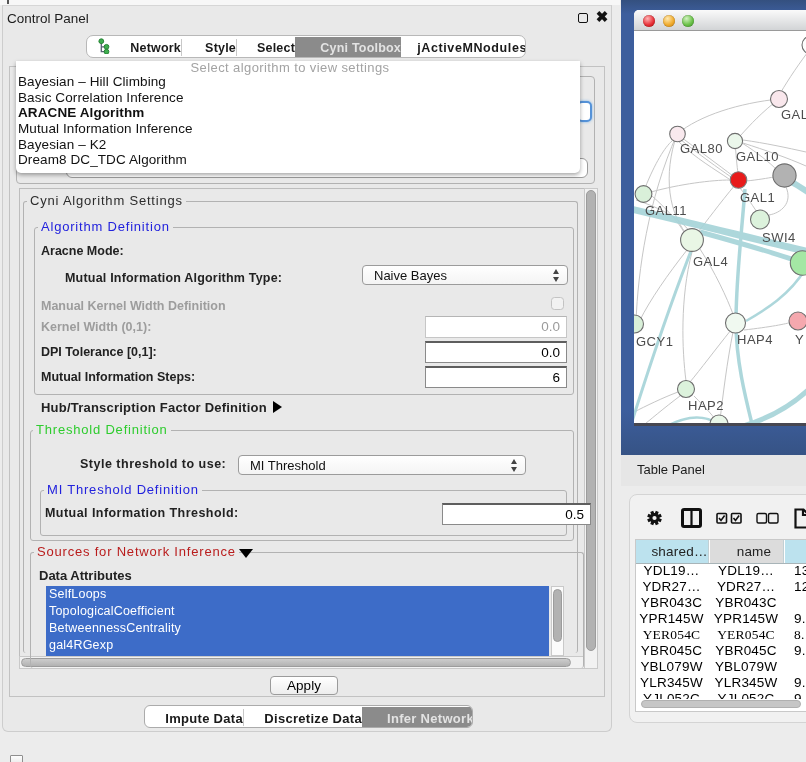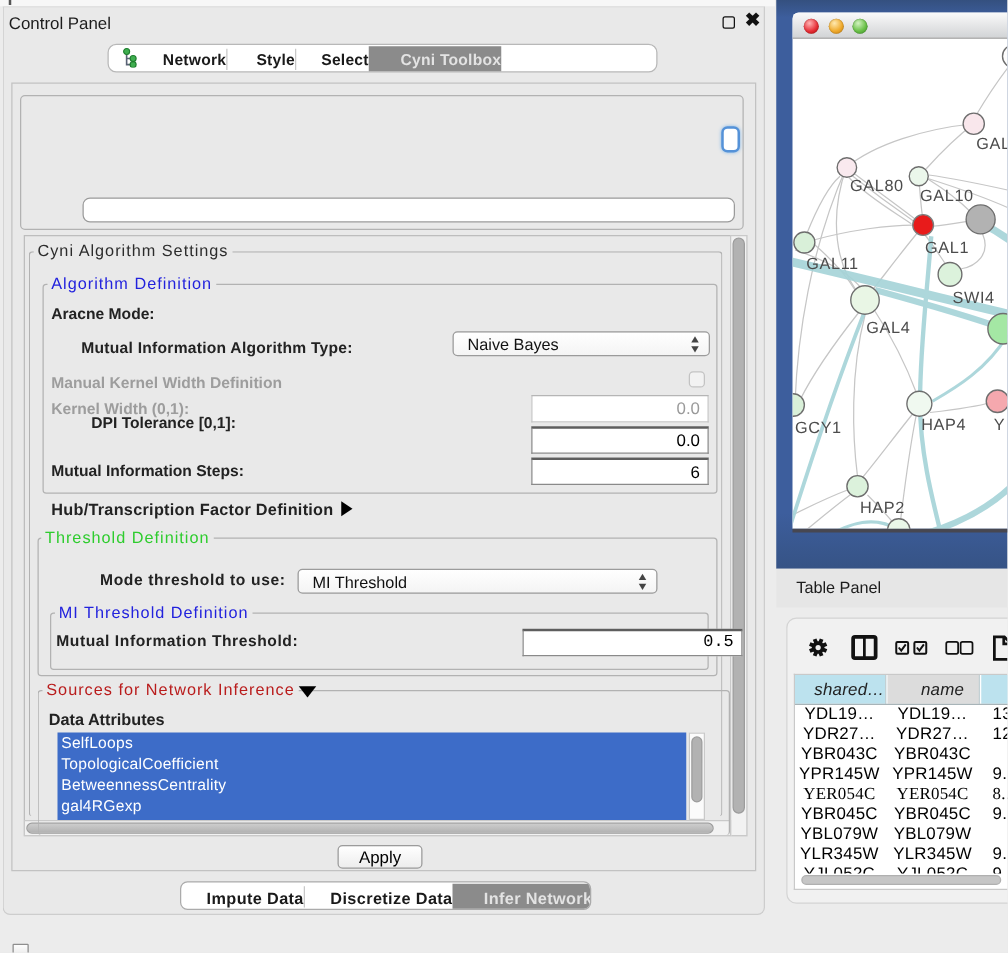--- a/index.html
+++ b/index.html
@@ -73,21 +73,21 @@
   background:linear-gradient(#fafafa,#d2d4d6); border-bottom:1px solid #9a9a9a; }
 .light { position:absolute; top:4.5px; width:12px; height:12px; border-radius:50%; }
 
 #tpbar { left:621px; top:455px; width:185px; height:31px; background:#e6e6e6; }
 #tpbar span { position:absolute; left:16px; top:7px; font-size:13px; color:#1c1c1c; }
 #tpcontainer { left:629px; top:494px; width:185px; height:229px; background:#f1f1f1;
   border:1px solid #d4d4d4; border-radius:8px; }
 
 #nettable { left:635px; top:539px; width:171px; height:173px; background:#fff; border:1px solid #c9c9c9; border-right:none; }
 .th { position:absolute; top:0; height:23px; border-right:1px solid #c2d0d4; font-size:13.5px;
-  text-align:center; line-height:23px; color:#222; text-indent:15px; letter-spacing:0.2px;font-style:italic; }
+  text-align:center; line-height:23px; color:#222; text-indent:15px; letter-spacing:0.2px; }
 .tr { position:absolute; width:171px; height:16px; font-size:13.5px; color:#000; letter-spacing:0.2px; }
 .tr span { position:absolute; display:block; text-align:center; }
 
 #blicon { left:10px; top:755px; width:13px; height:10px; border:1.5px solid #8e8e8e; background:linear-gradient(#fdfdfd,#e9e9e9); border-radius:1px; }
 </style>
 </head>
 <body>
 <div id="stage">
 
   <div class="abs" id="topstrip"></div>
@@ -99,20 +99,21 @@
   <div class="abs" id="cpsq"></div>
   <div class="abs" id="cpx">✖</div>
 
   <div class="abs" id="tabbar">
     <div class="tabseg" style="left:8px; width:86px; padding-left:6px;">Network</div>
     <div class="tabsep" style="left:94px;"></div>
     <div class="tabseg" style="left:94px; width:55px;">Style</div>
     <div class="tabsep" style="left:149px;"></div>
     <div class="tabseg" style="left:149px; width:59px;">Select</div>
     <div class="tabseg" id="tabcyni" style="left:208px; width:106px;">Cyni Toolbox</div>
+    <div class="tabseg" style="left:314px; width:126px; letter-spacing:0.6px;">jActiveMNodules</div>
   </div>
   <svg class="abs" style="left:98px; top:38px;" width="13" height="16" viewBox="0 0 13 16">
     <path d="M3.3,3.5 V13.7 H8.5 M3.3,8.8 H8.5" fill="none" stroke="#5a6275" stroke-width="1.3"></path>
     <circle cx="3.3" cy="3.2" r="2.4" fill="#3fae4f" stroke="#1e7d2e" stroke-width="0.9"></circle>
     <circle cx="8.5" cy="8.8" r="2.4" fill="#3fae4f" stroke="#1e7d2e" stroke-width="0.9"></circle>
     <circle cx="8.5" cy="13.7" r="2.4" fill="#3fae4f" stroke="#1e7d2e" stroke-width="0.9"></circle>
   </svg>
 
   <div class="abs" style="left:66px; top:158px; width:522px; height:20px; background:#fff; border:1px solid #9b9b9b; border-radius:6px;"></div>
   <div class="abs grp" style="left:16px; top:76px; width:579px; height:108px; border-radius:4px; background:transparent;"></div>
@@ -139,42 +140,42 @@
       <span>Naive Bayes</span>
       <i class="stepper"></i>
     </div>
 
   <div class="abs dlbl" style="left:41px; top:299px;">Manual Kernel Width Definition</div>
   <div class="abs" style="left:551px; top:297px; width:13px; height:13px; background:#f2f2f2; border:1px solid #c3c3c3; border-radius:3.5px;"></div>
 
   <div class="abs dlbl" style="left:41px; top:320px;">Kernel Width (0,1):</div>
   <div class="abs tfield dis" style="left:425px; top:316px; width:142px; height:22px; line-height:20px;">0.0</div>
 
-  <div class="abs lbl" style="left:41px; top:331px;margin-left:32px;">DPI Tolerance [0,1]:</div>
+  <div class="abs lbl" style="left:41px; top:345px;">DPI Tolerance [0,1]:</div>
   <div class="abs tfield" style="left:425px; top:341px; width:142px; height:22px; line-height:19px;">0.0</div>
 
   <div class="abs lbl" style="left:41px; top:370px;">Mutual Information Steps:</div>
   <div class="abs tfield" style="left:425px; top:366px; width:142px; height:22px; line-height:19px;">6</div>
 
   <div class="abs lbl" style="left:41px; top:400px; font-size:13px; letter-spacing:0.22px;">Hub/Transcription Factor Definition</div>
   <div class="abs" style="left:273px; top:401px; width:0; height:0; border-top:6px solid transparent; border-bottom:6px solid transparent; border-left:9px solid #000;"></div>
 
   <div class="abs grp" style="left:30px; top:430px; width:544px; height:111px;"></div>
   <div class="abs grptitle" style="left:33px; top:423px; color:#2ecc2e;">Threshold Definition</div>
 
-  <div class="abs lbl" style="left:80px; top:457px; letter-spacing:0.5px;">Mode threshold to use:</div>
+  <div class="abs lbl" style="left:80px; top:457px; letter-spacing:0.5px;">Style threshold to use:</div>
   <div class="abs combo" style="left:238px; top:455px; width:288px; height:20px;">
       <span>MI Threshold</span>
       <i class="stepper"></i>
     </div>
 
   <div class="abs grp" style="left:40px; top:490px; width:527px; height:46px;"></div>
   <div class="abs grptitle" style="left:44px; top:483px; color:#2222dd;">MI Threshold Definition</div>
   <div class="abs lbl" style="left:45px; top:506px; letter-spacing:0.45px;">Mutual Information Threshold:</div>
-  <div class="abs tfield" style="left:418px; top:503px; width:176px; height:22px; line-height:19px;font-family:Liberation Mono, monospace;">0.5</div>
+  <div class="abs tfield" style="left:442px; top:503px; width:149px; height:22px; line-height:19px;">0.5</div>
 
   <div class="abs grp" style="left:30px; top:552px; width:554px; height:116px; border-bottom:none;"></div>
   <div class="abs grptitle" style="left:34px; top:545px; color:#b91c1c;">Sources for Network Inference</div>
   <div class="abs" style="left:239px; top:549px; width:0; height:0; border-left:7px solid transparent; border-right:7px solid transparent; border-top:9px solid #000;"></div>
   <div class="abs lbl" style="left:39px; top:568px; font-size:13px;">Data Attributes</div>
 
   <div class="abs" id="datalist">
     <div>SelfLoops</div>
     <div>TopologicalCoefficient</div>
     <div>BetweennessCentrality</div>
@@ -185,20 +186,29 @@
 
   <div class="abs" id="applybtn">Apply</div>
 
   <div class="abs" id="btabs">
     <div class="tabseg" style="left:0; width:98px;">Impute Data</div>
     <div class="tabsep" style="left:98px;"></div>
     <div class="tabseg" style="left:98px; width:119px;">Discretize Data</div>
     <div class="tabseg" style="left:217px; width:112px; background:#8b8b8b; color:#e3e3e3;">Infer Network</div>
   </div>
 
+  <div class="abs" id="popup">
+    <div class="hint">Select algorithm to view settings</div>
+    <div class="it">Bayesian – Hill Climbing</div>
+    <div class="it">Basic Correlation Inference</div>
+    <div class="it" style="font-weight:bold;">ARACNE Algorithm</div>
+    <div class="it">Mutual Information Inference</div>
+    <div class="it">Bayesian – K2</div>
+    <div class="it">Dream8 DC_TDC Algorithm</div>
+  </div>
 
   <div class="abs" id="bluebg"></div>
   <div class="abs" id="netwin">
     <div class="abs" id="nettitle">
       <div class="light" style="left:9px; background:radial-gradient(circle at 38% 30%, #ffb3b3, #e8343c 55%, #b00000); box-shadow:inset 0 0 1px #801818;"></div>
       <div class="light" style="left:28.5px; background:radial-gradient(circle at 38% 30%, #ffe9b0, #f0ac2f 55%, #c47c10); box-shadow:inset 0 0 1px #8a5a0a;"></div>
       <div class="light" style="left:48px; background:radial-gradient(circle at 38% 30%, #d2f2c0, #6cc24a 55%, #3d8e28); box-shadow:inset 0 0 1px #2a6618;"></div>
     </div>
     <svg class="abs" style="left:0; top:21px;" width="172" height="395" viewBox="634 31 172 395">
       <g fill="none" stroke="#c6c6c6" stroke-width="1">

